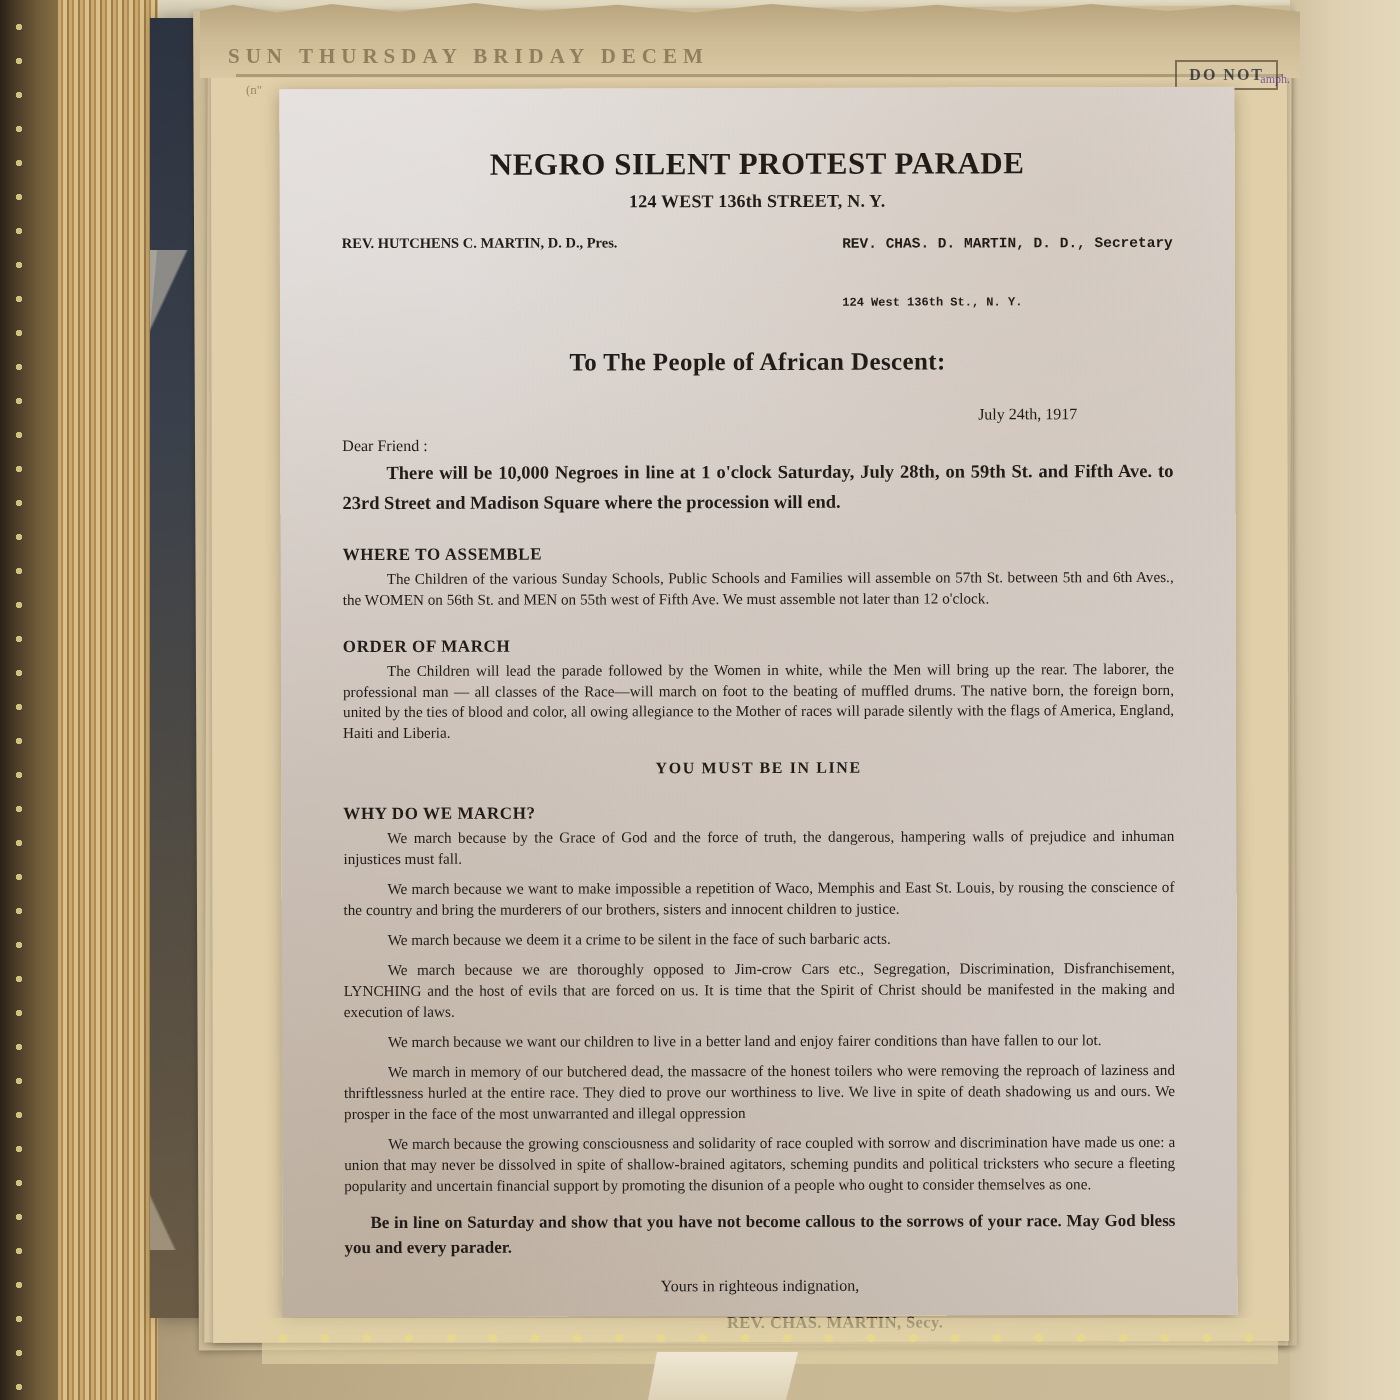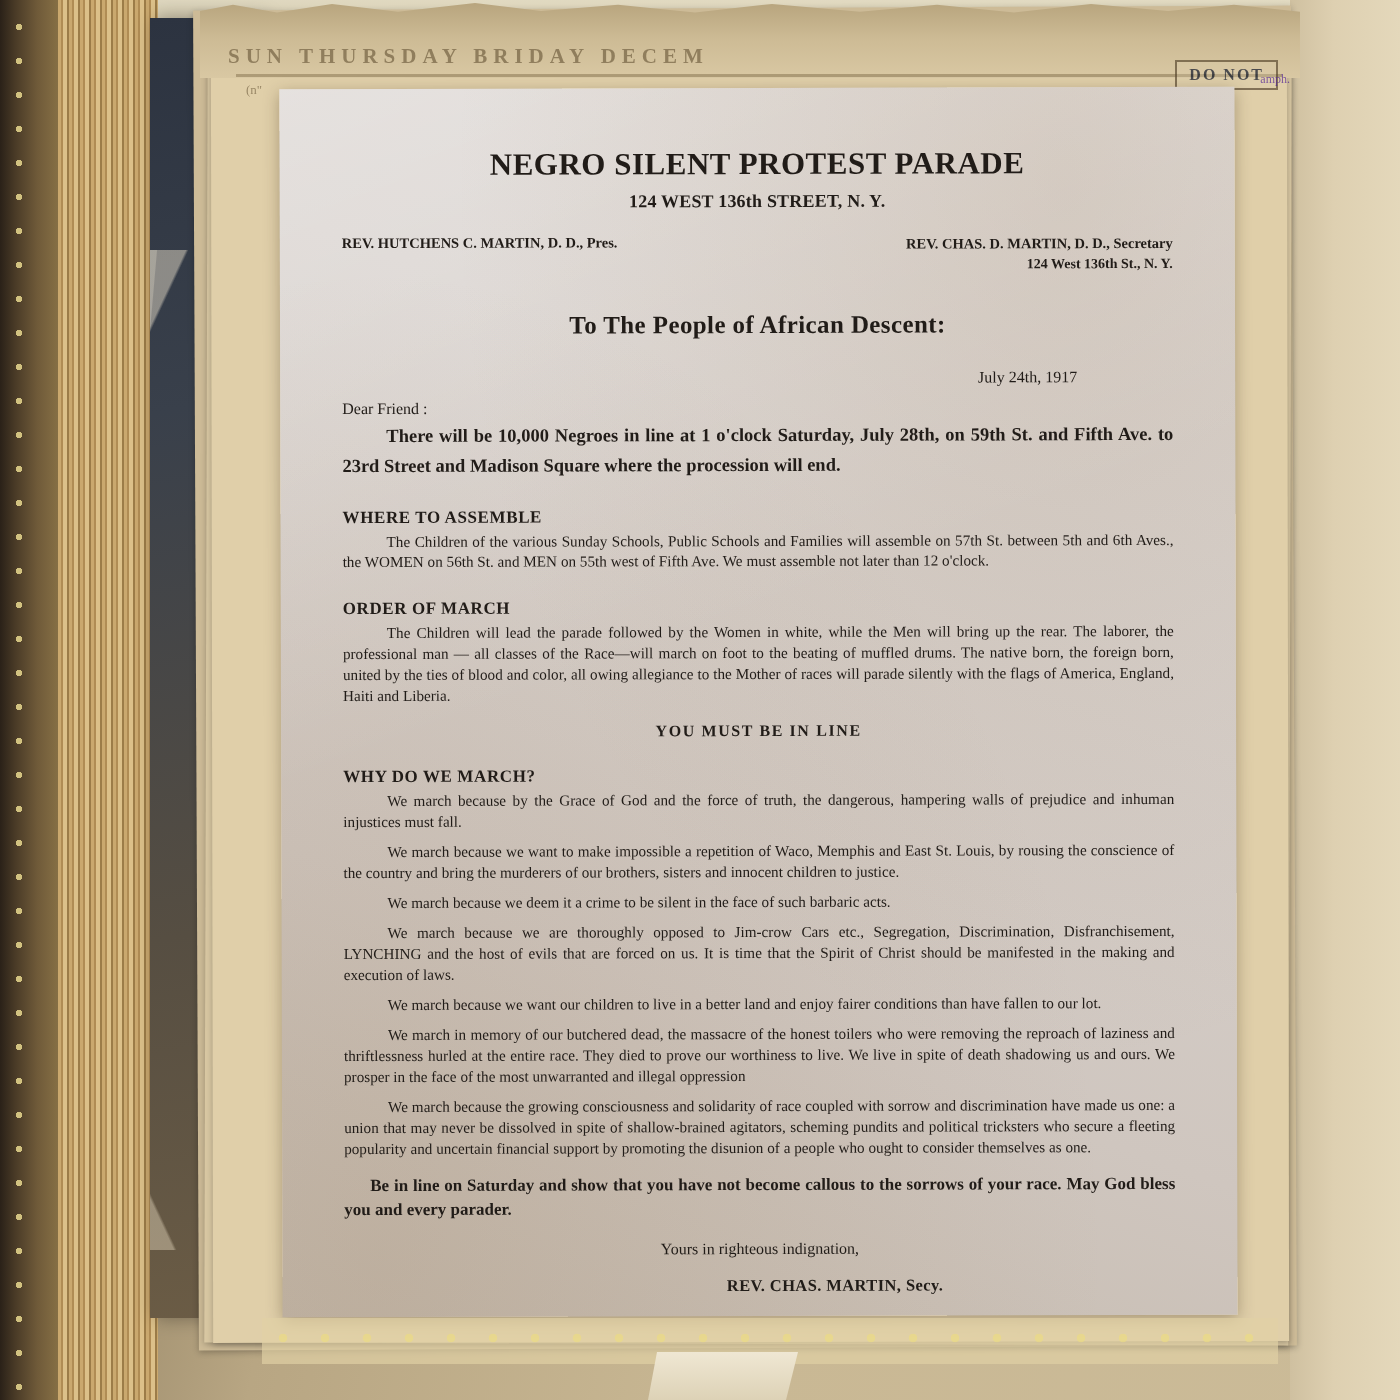--- a/index.html
+++ b/index.html
@@ -194,22 +194,22 @@
     letter-spacing: .2px;
   }
   .officers {
     display: flex;
     justify-content: space-between;
     align-items: flex-start;
     margin-top: 22px;
     font-size: 14.5px;
     font-weight: 700;
   }
-  .officers .right { text-align: right; line-height: 1.45; }
-  .officers .right .sub { font-size: 14px; }
+  .officers .right { text-align: left; line-height: 1.45; font-family: Liberation Mono, monospace; }
+  .officers .right .sub { font-size: 12px; margin-top: 40px; }
 
   .l-salutation-head {
     text-align: center;
     font-size: 25px;
     font-weight: 700;
     margin-top: 36px;
     letter-spacing: .4px;
   }
   .l-date {
     text-align: right;

